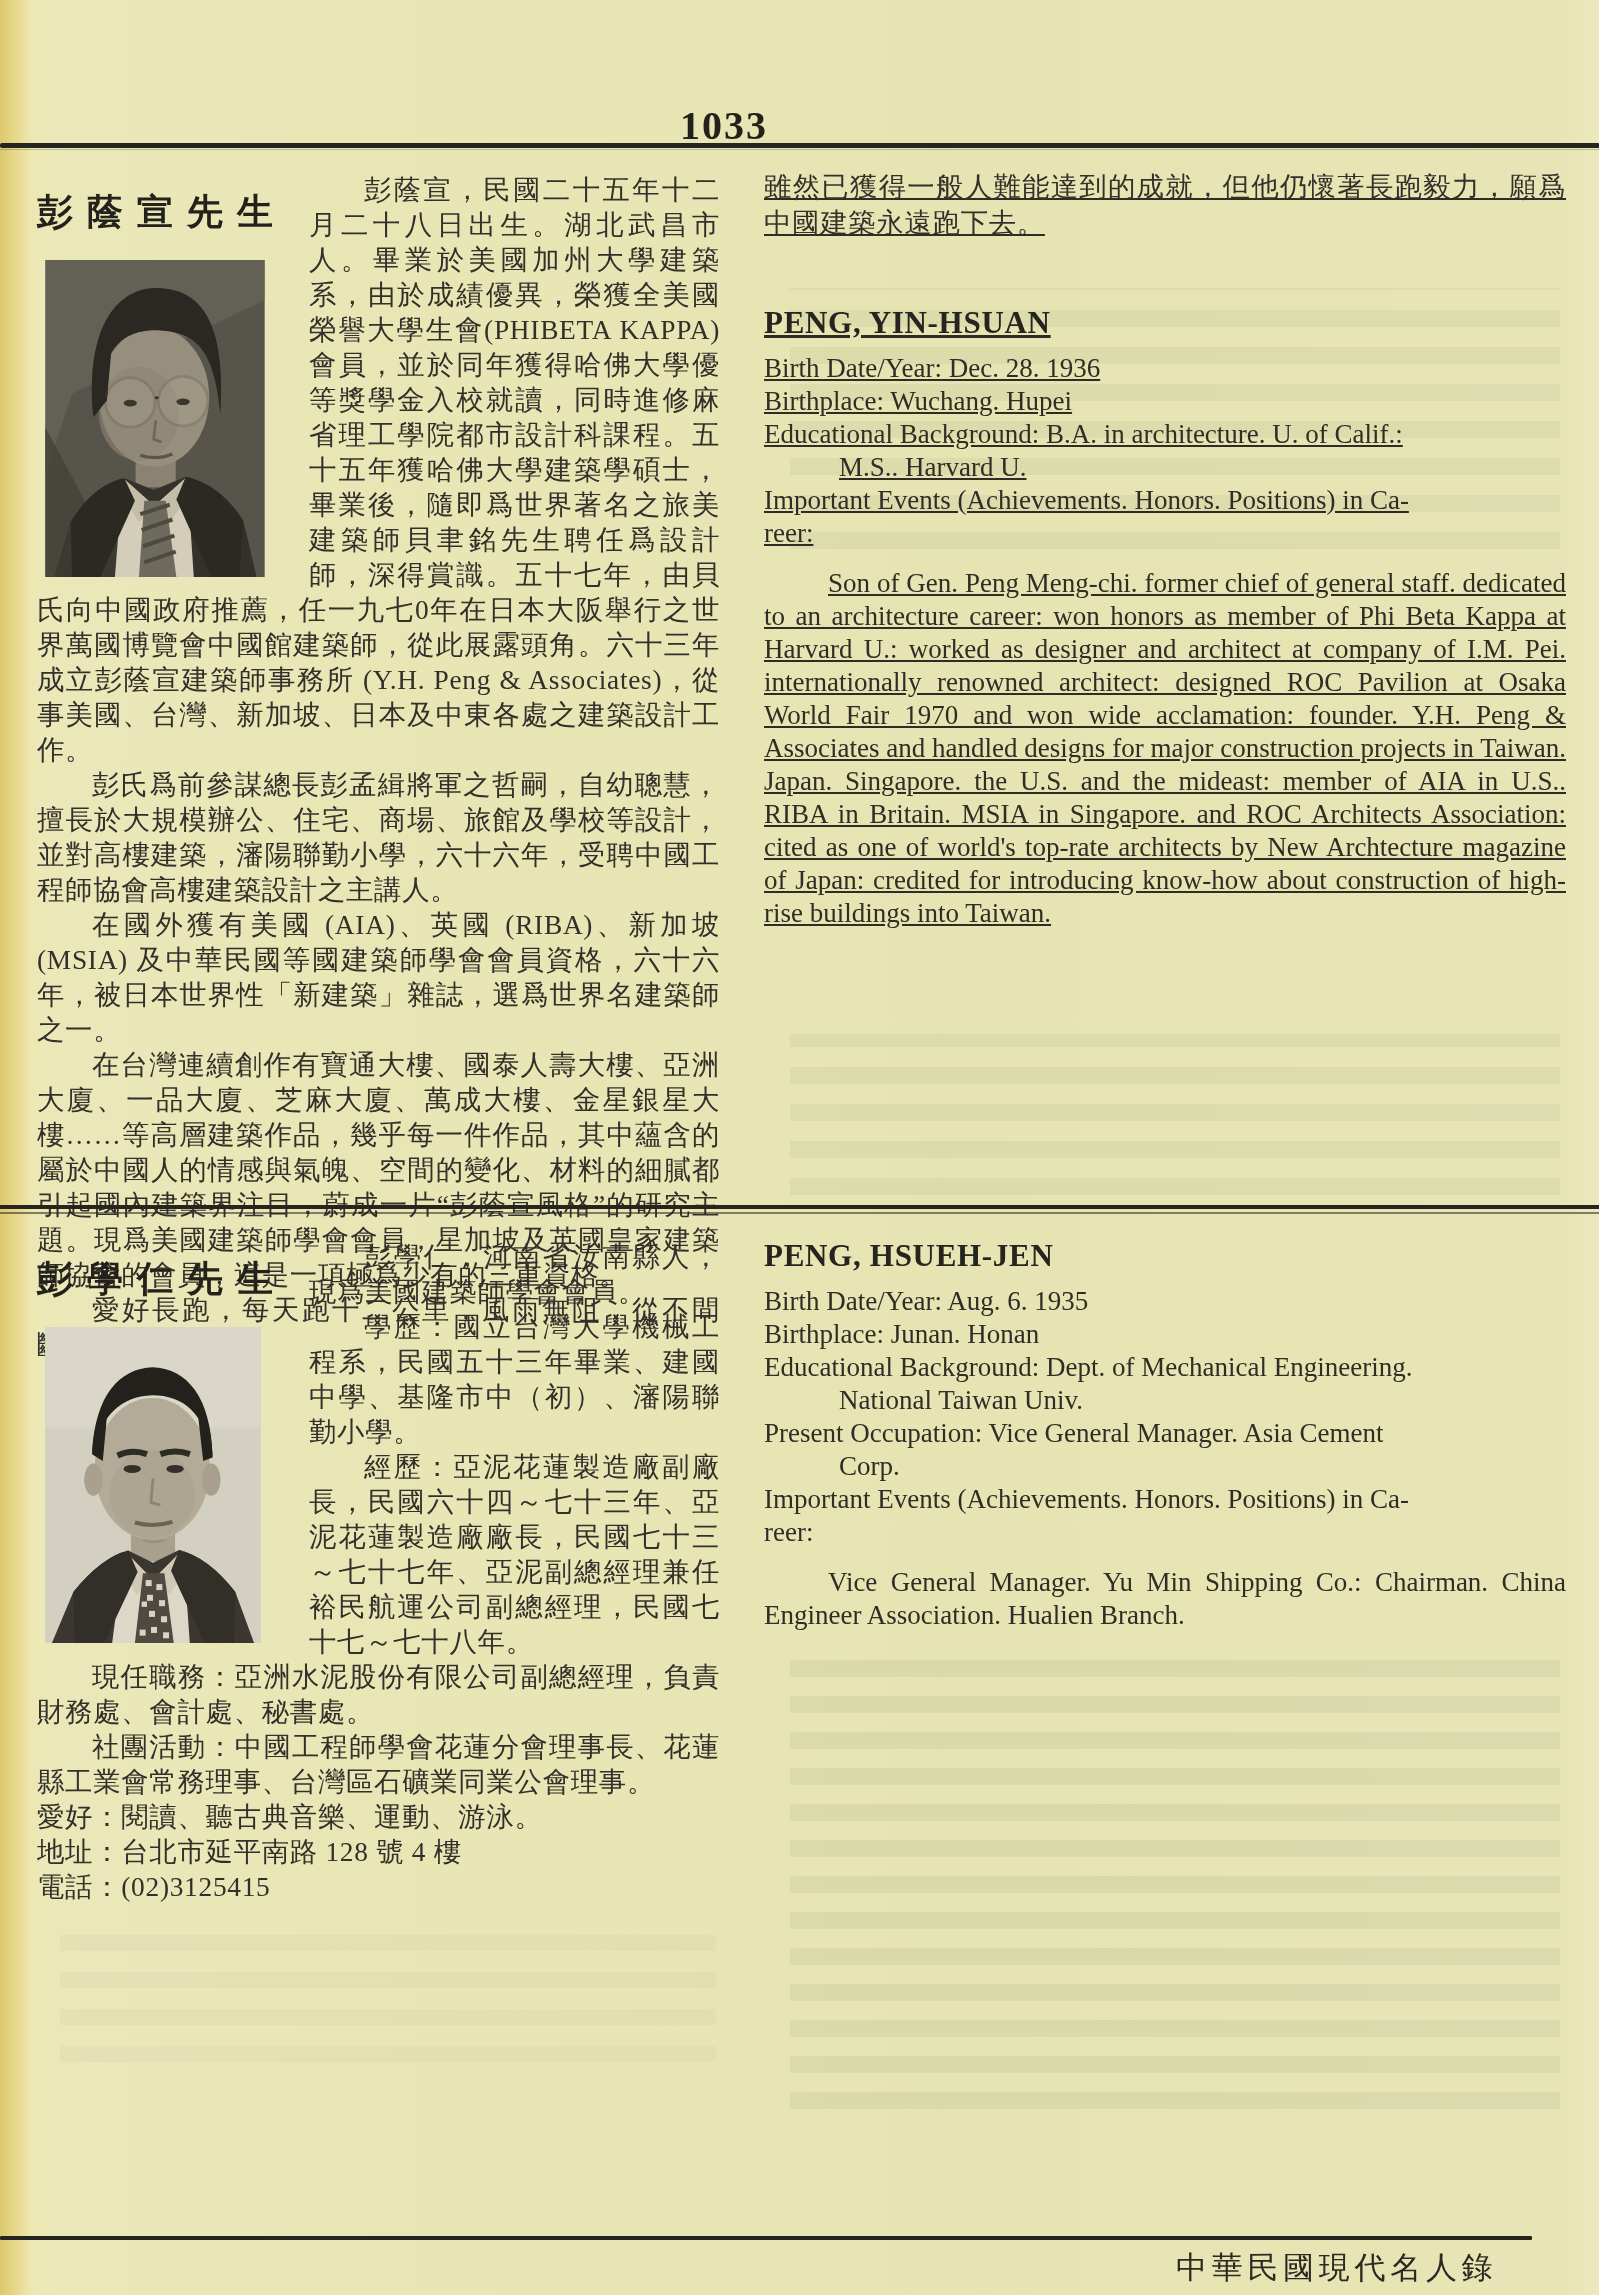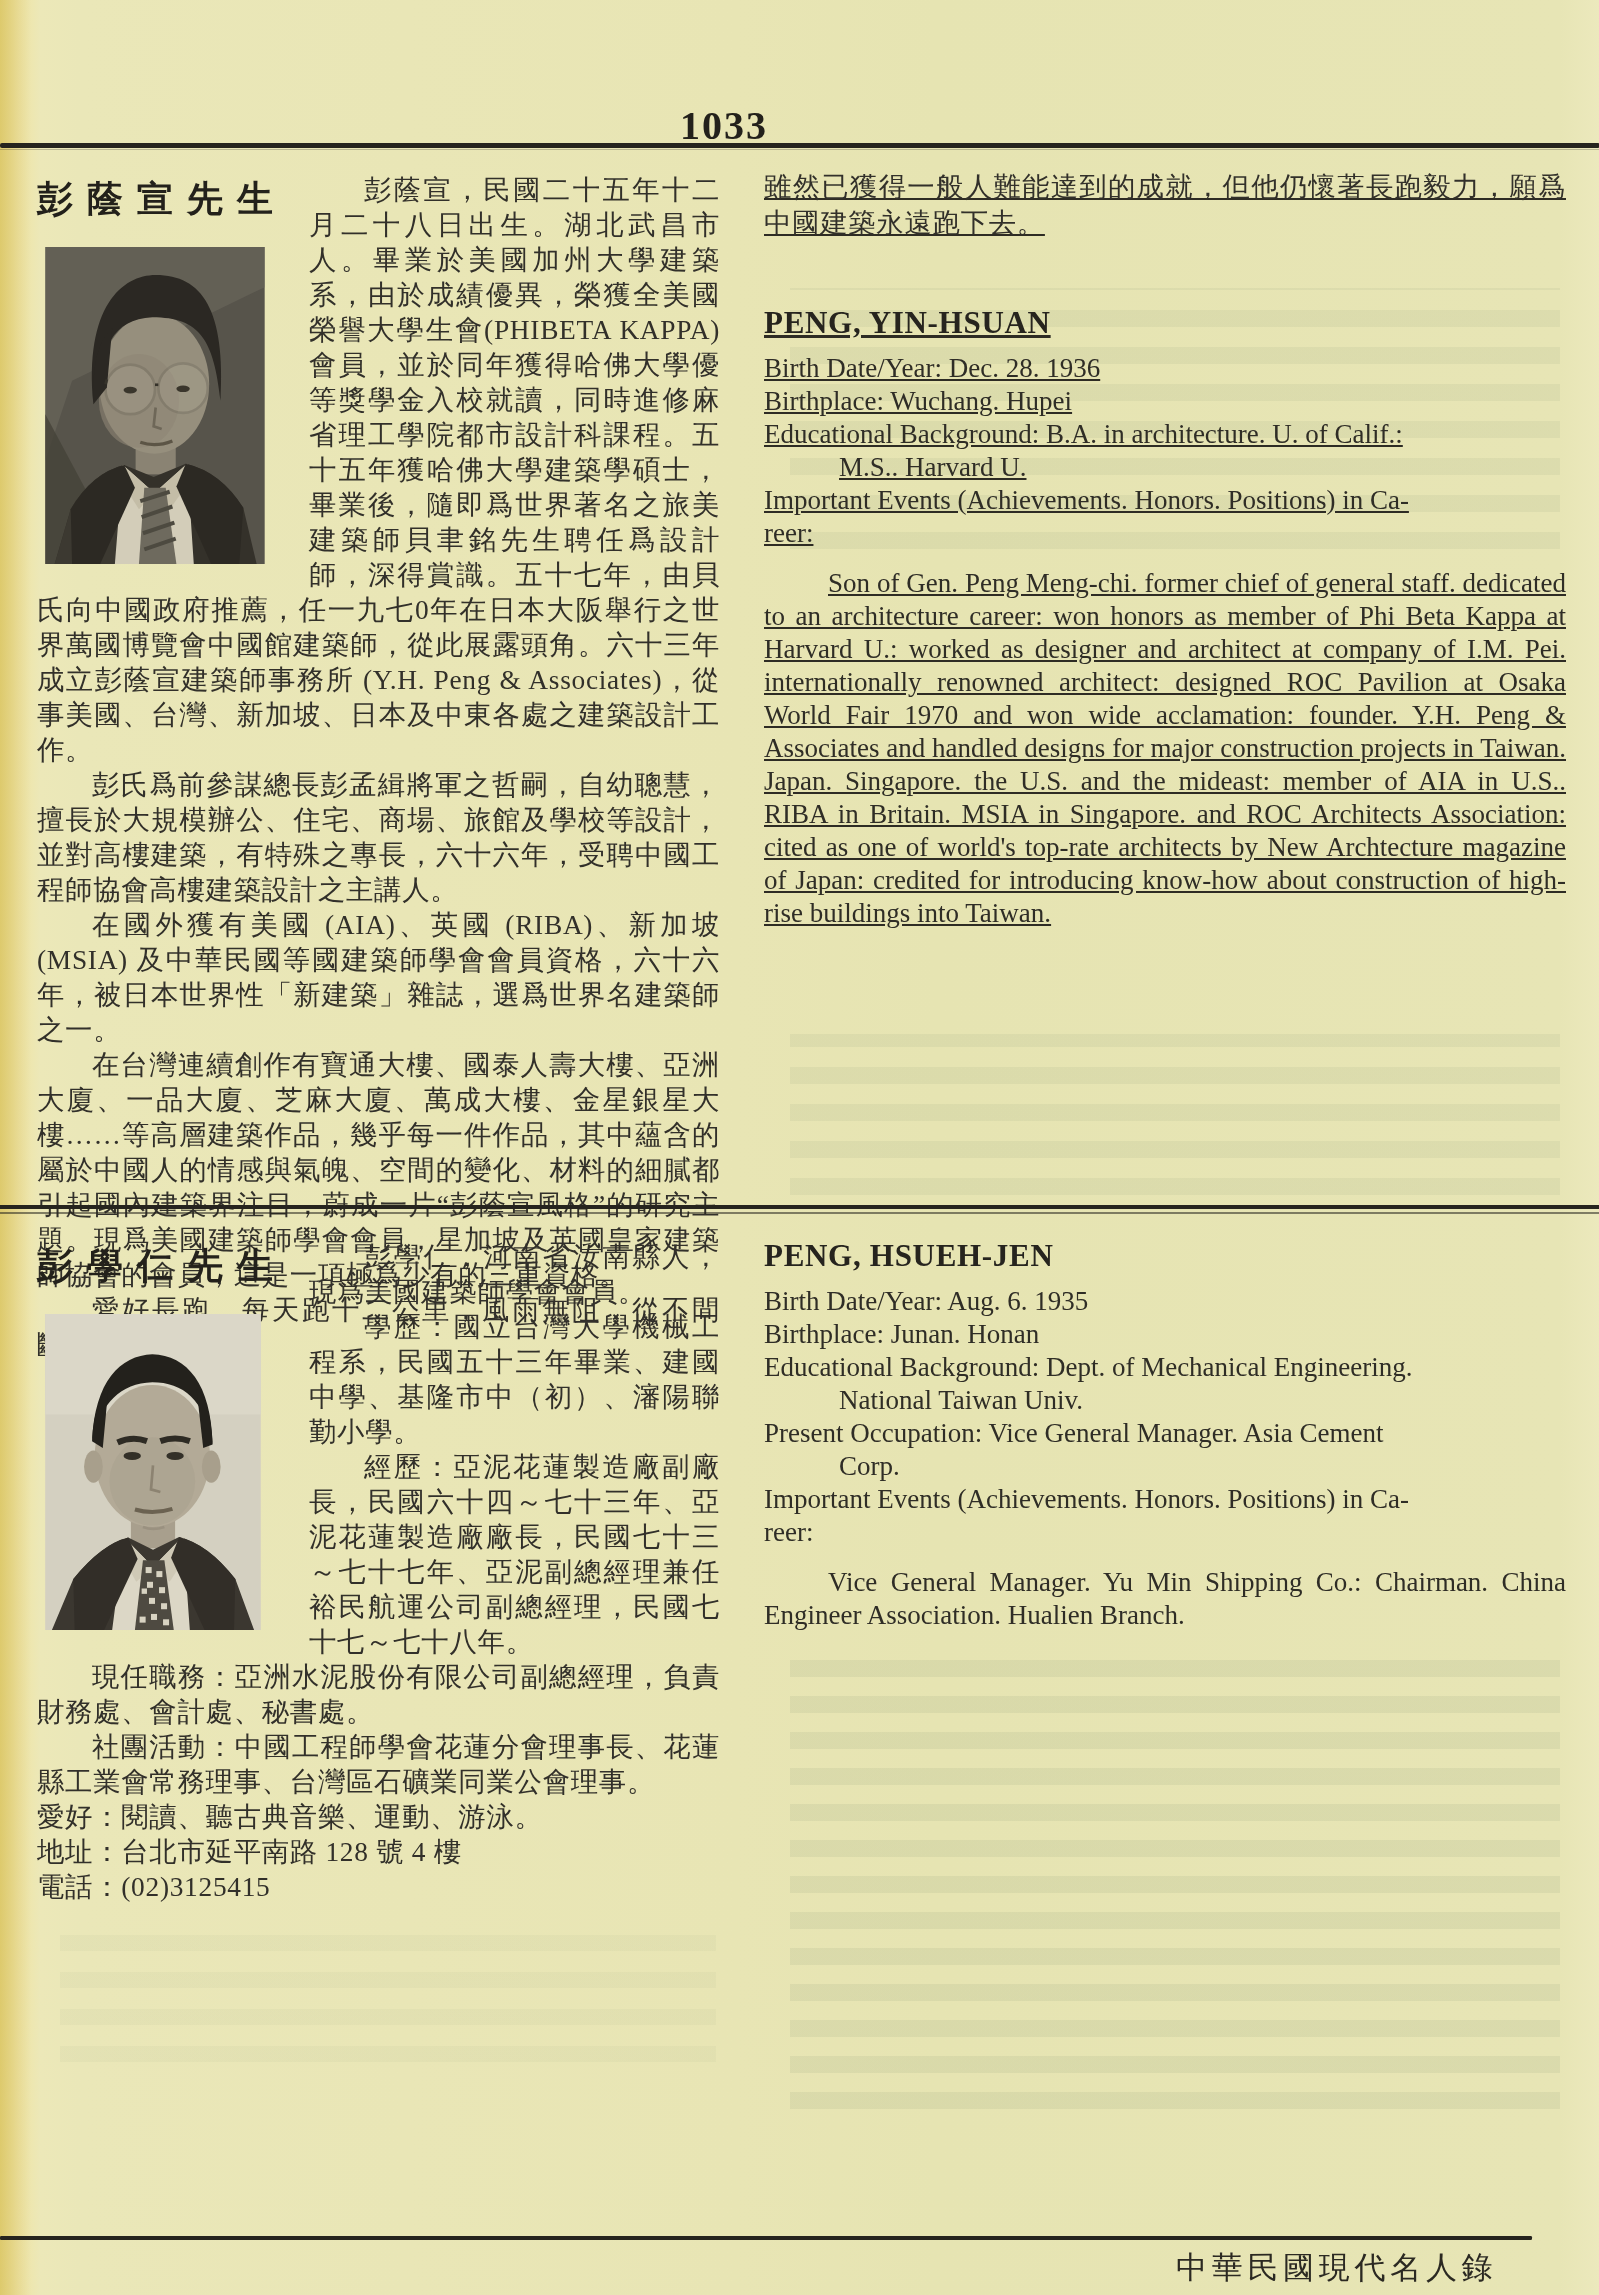--- a/index.html
+++ b/index.html
@@ -35,21 +35,21 @@
   .sec{position:absolute;}
   .sec1-left{left:37px;top:173px;width:683px;}
   .sec1-right{left:764px;top:169px;width:802px;text-decoration:underline;}
   .sec2-left{left:37px;top:1240px;width:683px;}
   .sec2-right{left:764px;top:1238px;width:802px;}
 
   .float-box{float:left;width:272px;}
   .entry-name{
     font-size:36px;font-weight:bold;letter-spacing:14px;
     color:#23211b;white-space:nowrap;
-    margin:2px 0 23px 0;
+    margin:15px 0 23px 0;
   }
   .photo-frame{margin-left:8px;}
   .photo-frame svg{display:block;}
 
   .zh p{
     margin:0;
     font-size:27.4px;line-height:35px;
     text-align:justify;
     text-indent:55px;
     letter-spacing:0.7px;
@@ -161,21 +161,21 @@
             <line x1="148" y1="452" x2="195" y2="436"></line>
           </g>
 
           <path d="M38,392 Q70,338 118,326 L134,360 L82,474 L40,474 Z" fill="#2c2923"></path>
           <path d="M296,390 Q262,336 210,324 L196,358 L248,474 L290,474 Z" fill="#2c2923"></path>
         </svg>
       </div>
     </div>
     <div class="zh">
       <p>彭蔭宣，民國二十五年十二月二十八日出生。湖北武昌市人。畢業於美國加州大學建築系，由於成績優異，榮獲全美國榮譽大學生會(PHIBETA KAPPA)會員，並於同年獲得哈佛大學優等獎學金入校就讀，同時進修麻省理工學院都市設計科課程。五十五年獲哈佛大學建築學碩士，畢業後，隨即爲世界著名之旅美建築師貝聿銘先生聘任爲設計師，深得賞識。五十七年，由貝氏向中國政府推薦，任一九七0年在日本大阪舉行之世界萬國博覽會中國館建築師，從此展露頭角。六十三年成立彭蔭宣建築師事務所 (Y.H. Peng &amp; Associates)，從事美國、台灣、新加坡、日本及中東各處之建築設計工作。</p>
-      <p>彭氏爲前參謀總長彭孟緝將軍之哲嗣，自幼聰慧，擅長於大規模辦公、住宅、商場、旅館及學校等設計，並對高樓建築，有特殊之專長，六十六年，受聘中國工程師協會高樓建築設計之主講人。</p>
+      <p>彭氏爲前參謀總長彭孟緝將軍之哲嗣，自幼聰慧，擅長於大規模辦公、住宅、商場、旅館及學校等設計，並對高樓建築，瀋陽聯勤小學，六十六年，受聘中國工程師協會高樓建築設計之主講人。</p>
       <p>在國外獲有美國 (AIA)、英國 (RIBA)、新加坡 (MSIA) 及中華民國等國建築師學會會員資格，六十六年，被日本世界性「新建築」雜誌，選爲世界名建築師之一。</p>
       <p>在台灣連續創作有寶通大樓、國泰人壽大樓、亞洲大廈、一品大廈、芝麻大廈、萬成大樓、金星銀星大樓……等高層建築作品，幾乎每一件作品，其中蘊含的屬於中國人的情感與氣魄、空間的變化、材料的細膩都引起國內建築界注目，蔚成一片“彭蔭宣風格”的研究主題。現爲美國建築師學會會員，星加坡及英國皇家建築師協會的會員，這是一項極爲少有的三重資格。</p>
       <p>愛好長跑，每天跑十二公里，風雨無阻，從不間斷。目前</p>
     </div>
   </div>
 
   <div class="sec sec1-right">
     <div class="zh-cont">
       <p>雖然已獲得一般人難能達到的成就，但他仍懷著長跑毅力，願爲中國建築永遠跑下去。</p>
     </div>

